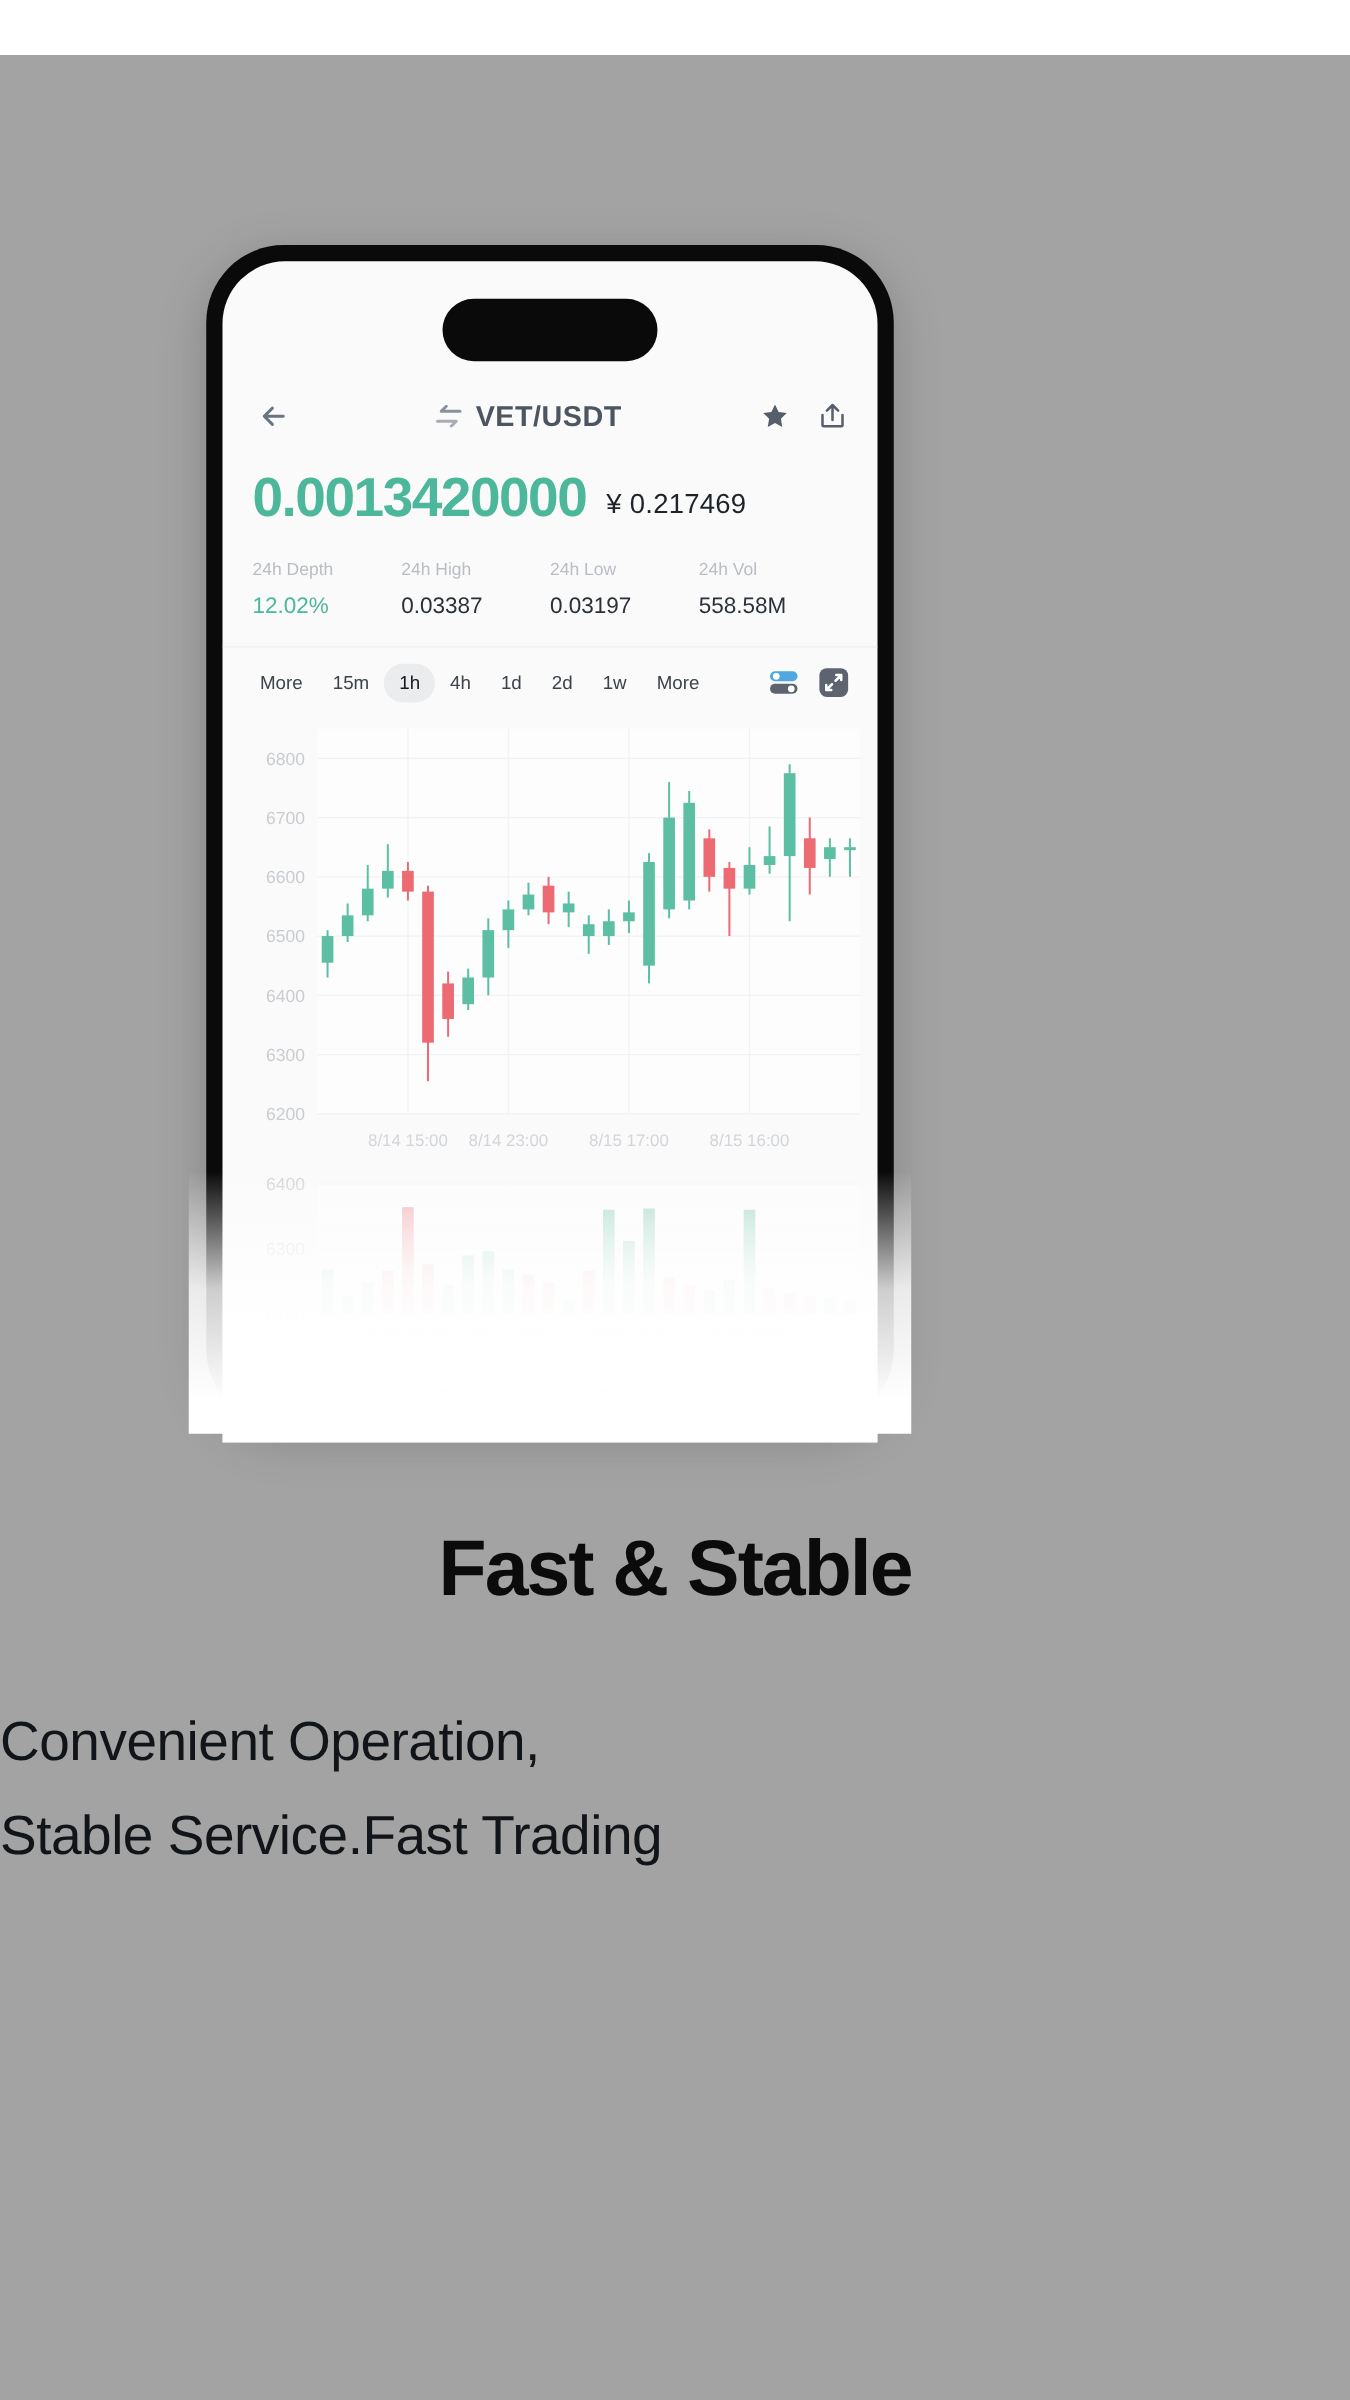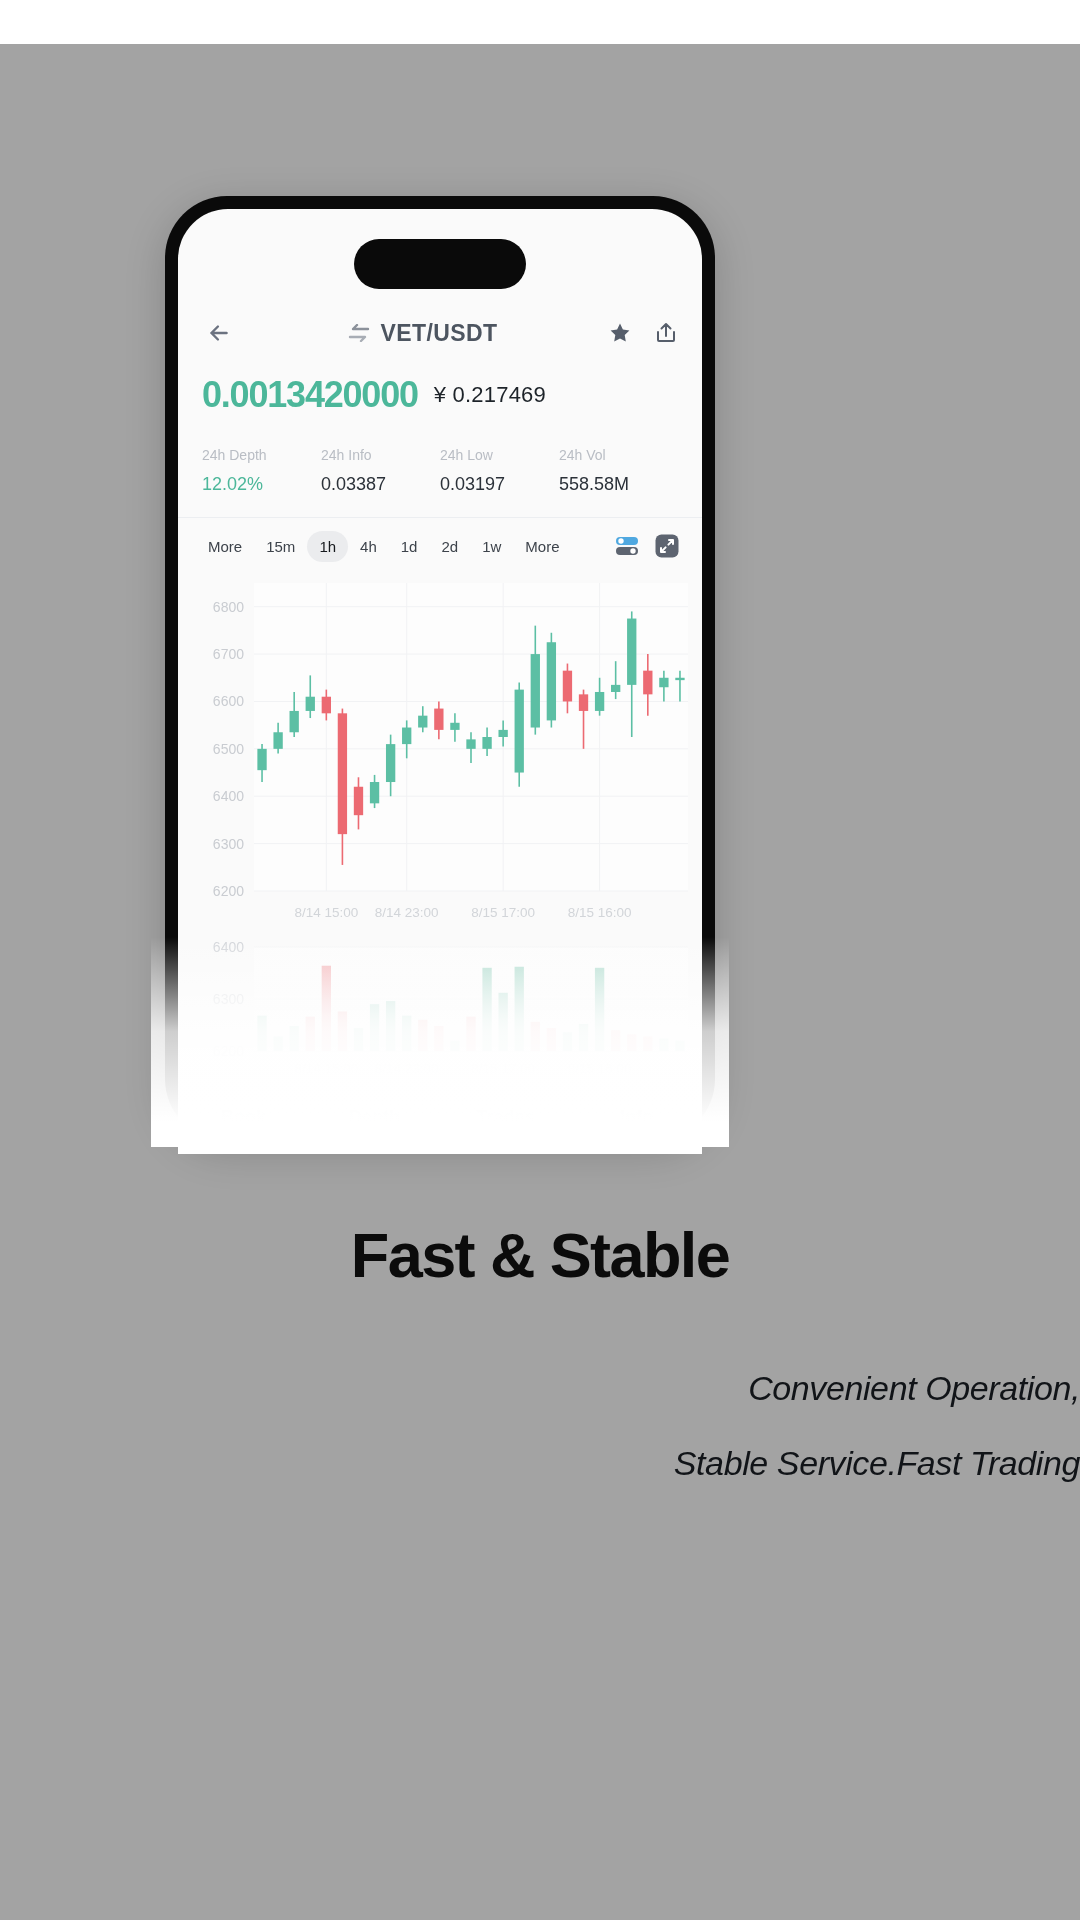--- a/index.html
+++ b/index.html
@@ -59,21 +59,21 @@
     font-size: 23px; font-weight: 700; color: #4d5560; letter-spacing: 0.4px;
   }
   .head-actions { display: flex; align-items: center; gap: 22px; }
 
   
   .price-row {
     position: absolute; left: 0; top: 168px; width: 524px;
     display: flex; align-items: flex-end; padding: 0 24px; gap: 16px;
   }
   .big-price {
-    font-size: 36px; font-weight: 700; color: #4CB79A;
+    font-size: 44px; font-weight: 700; color: #4CB79A;
     letter-spacing: -1.2px; line-height: 1;
   }
   .fiat-price { font-size: 22px; color: #1d2329; padding-bottom: 5px; letter-spacing:0.2px;}
 
   .stats {
     position: absolute; left: 0; top: 238px; width: 524px;
     display: flex; padding: 0 24px;
   }
   .stat { width: 25%; }
   .stat-label { font-size: 14px; color: #b9bdc4; margin-bottom: 11px; }
@@ -113,22 +113,22 @@
     display: flex; align-items: center; z-index: 25;
   }
   .bot-tab { flex: 1; text-align: center; font-size: 18px; color: #dfe1e4; font-weight: 600; }
 
   
   .headline {
     position: absolute; left: 0; top: 1175px; width: 1080px; text-align: center;
     font-size: 63px; font-weight: 700; color: #0b0b0b; letter-spacing: -1.6px;
   }
   .sub {
-    position: absolute; left: 0; width: 1080px; text-align: right;
-    font-size: 34px; color: #111418; letter-spacing: -0.4px; font-style: italic;
+    position: absolute; left: 0; width: 1080px; text-align: left;
+    font-size: 44px; color: #111418; letter-spacing: -0.4px;
   }
   .sub1 { top: 1325px; }
   .sub2 { top: 1400px; }
 </style>
 </head>
 <body>
 
 <div class="page">
 
   <div class="phone-wrap">
@@ -165,21 +165,21 @@
         <div class="big-price">0.0013420000</div>
         <div class="fiat-price">¥ 0.217469</div>
       </div>
 
       <div class="stats">
         <div class="stat">
           <div class="stat-label">24h Depth</div>
           <div class="stat-value up">12.02%</div>
         </div>
         <div class="stat">
-          <div class="stat-label">24h Info</div>
+          <div class="stat-label">24h High</div>
           <div class="stat-value">0.03387</div>
         </div>
         <div class="stat">
           <div class="stat-label">24h Low</div>
           <div class="stat-value">0.03197</div>
         </div>
         <div class="stat">
           <div class="stat-label">24h Vol</div>
           <div class="stat-value">558.58M</div>
         </div>

